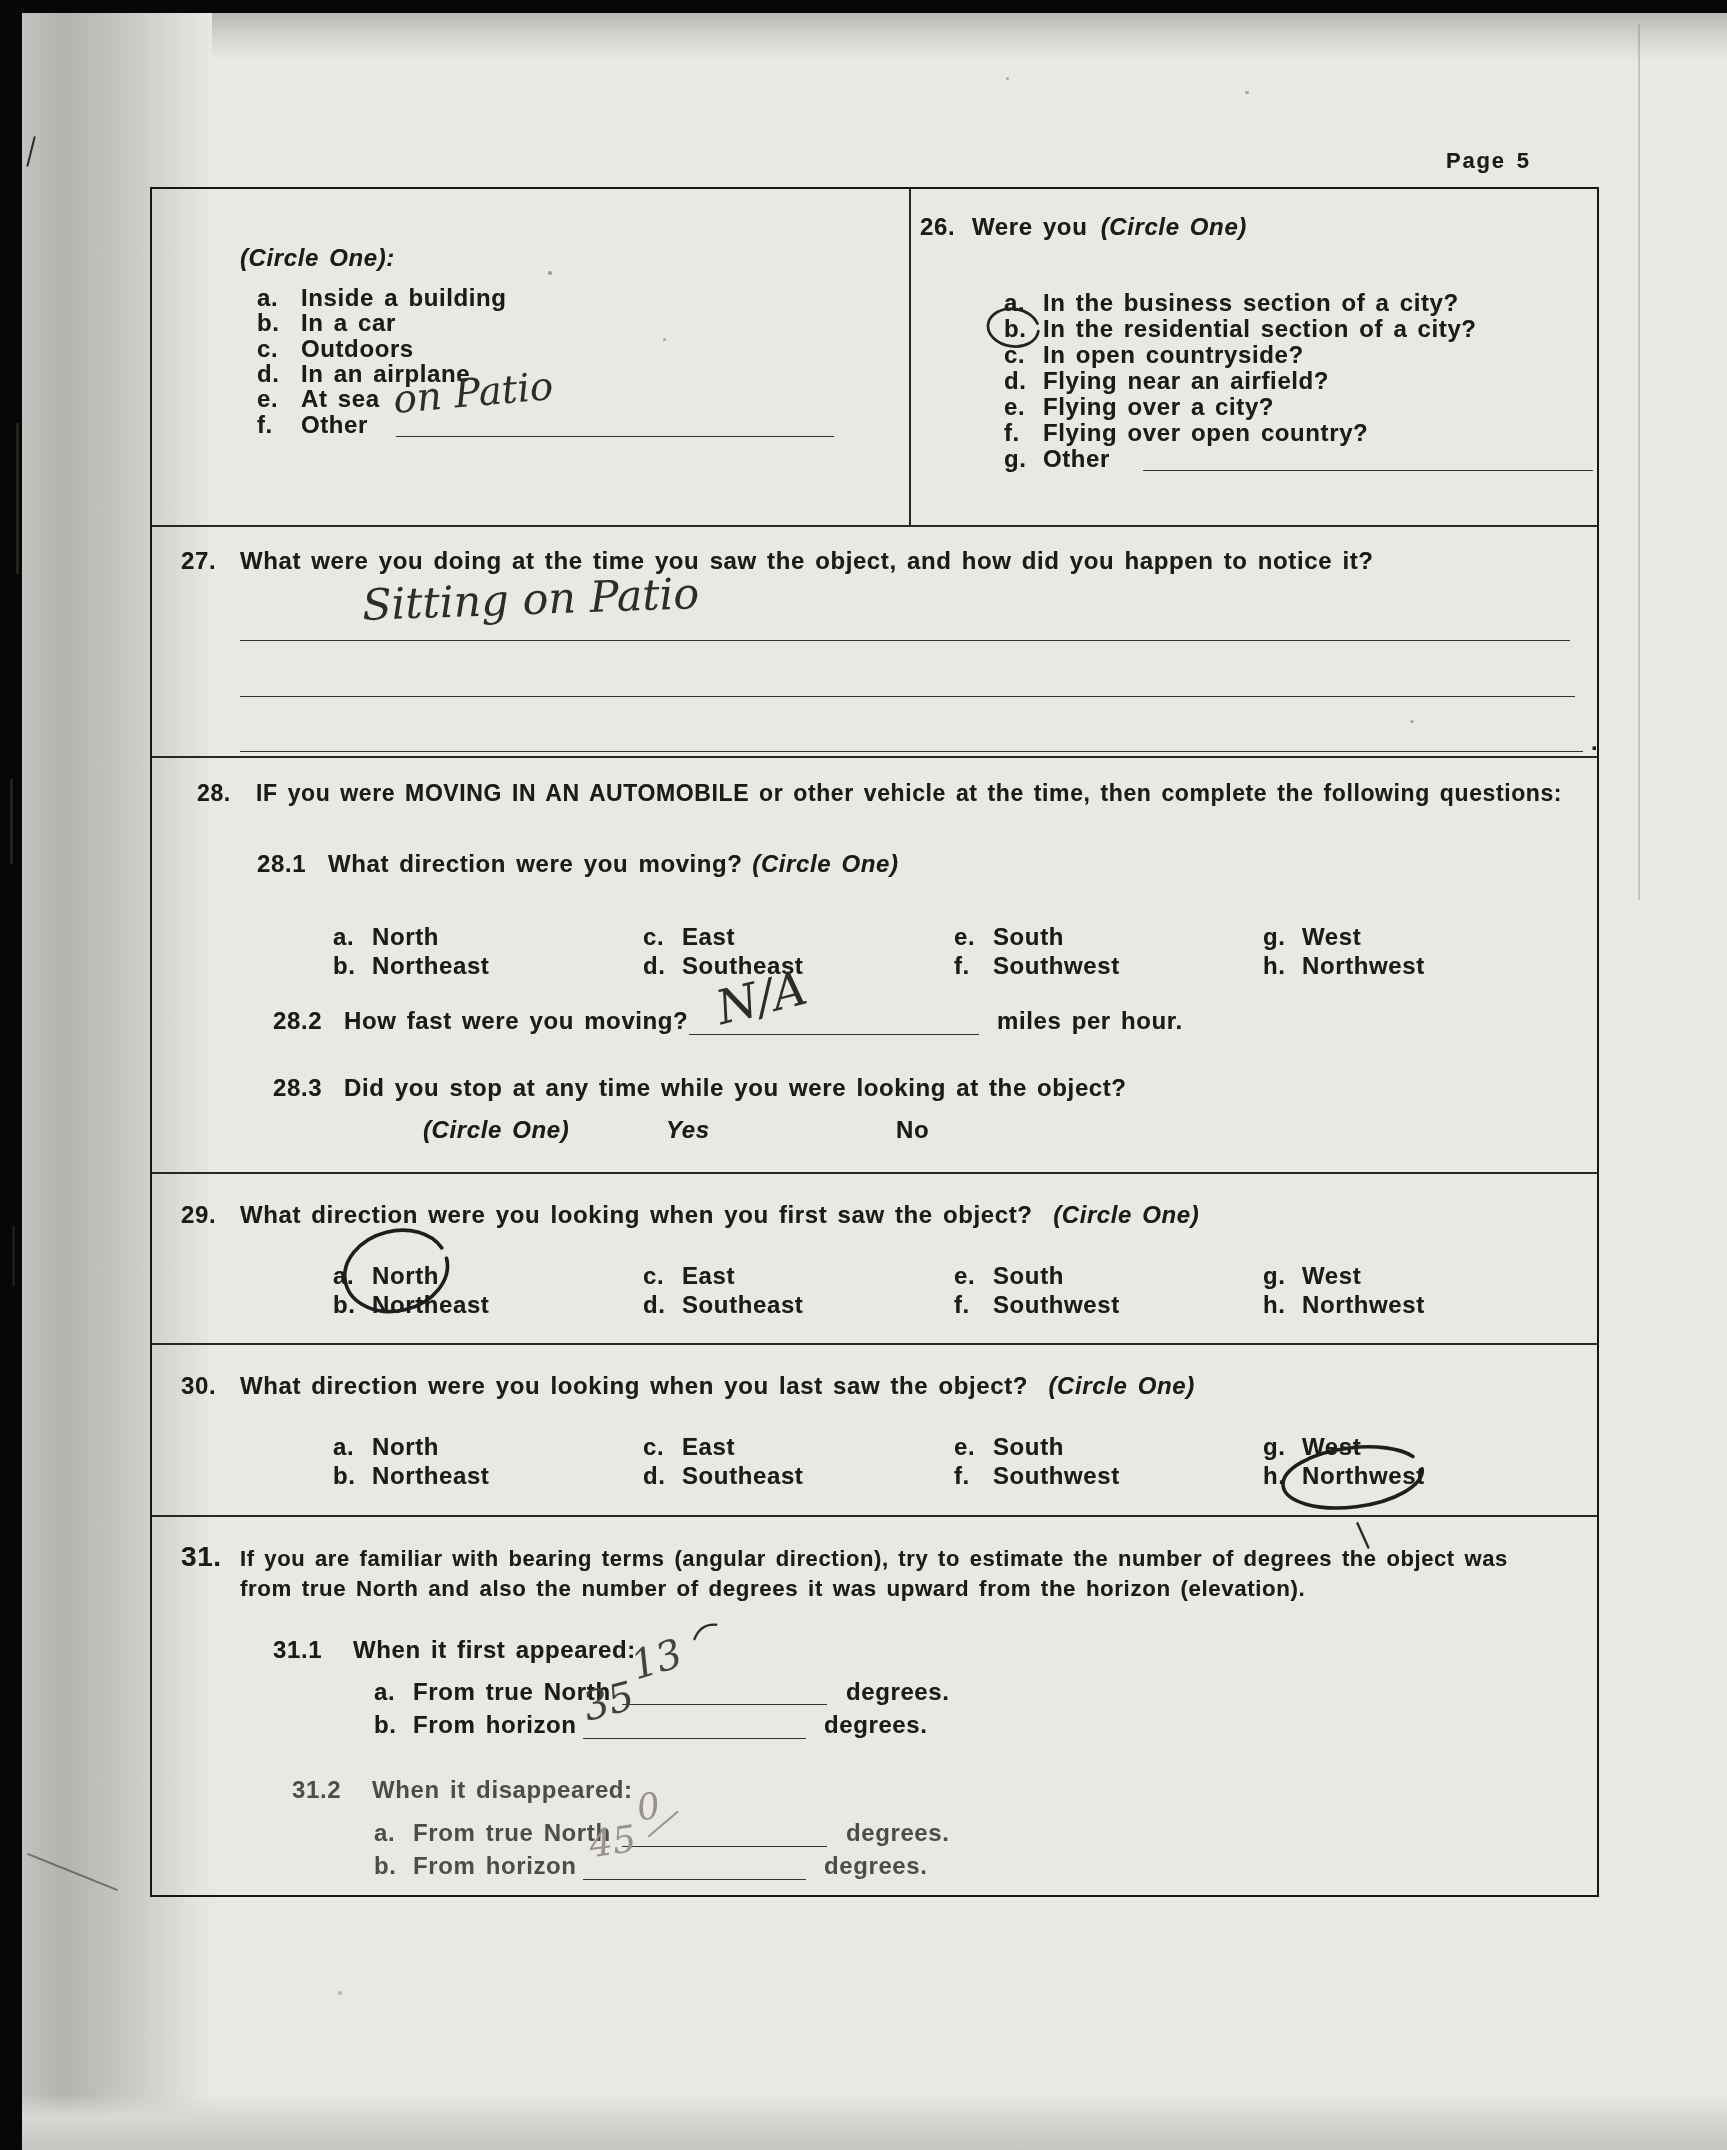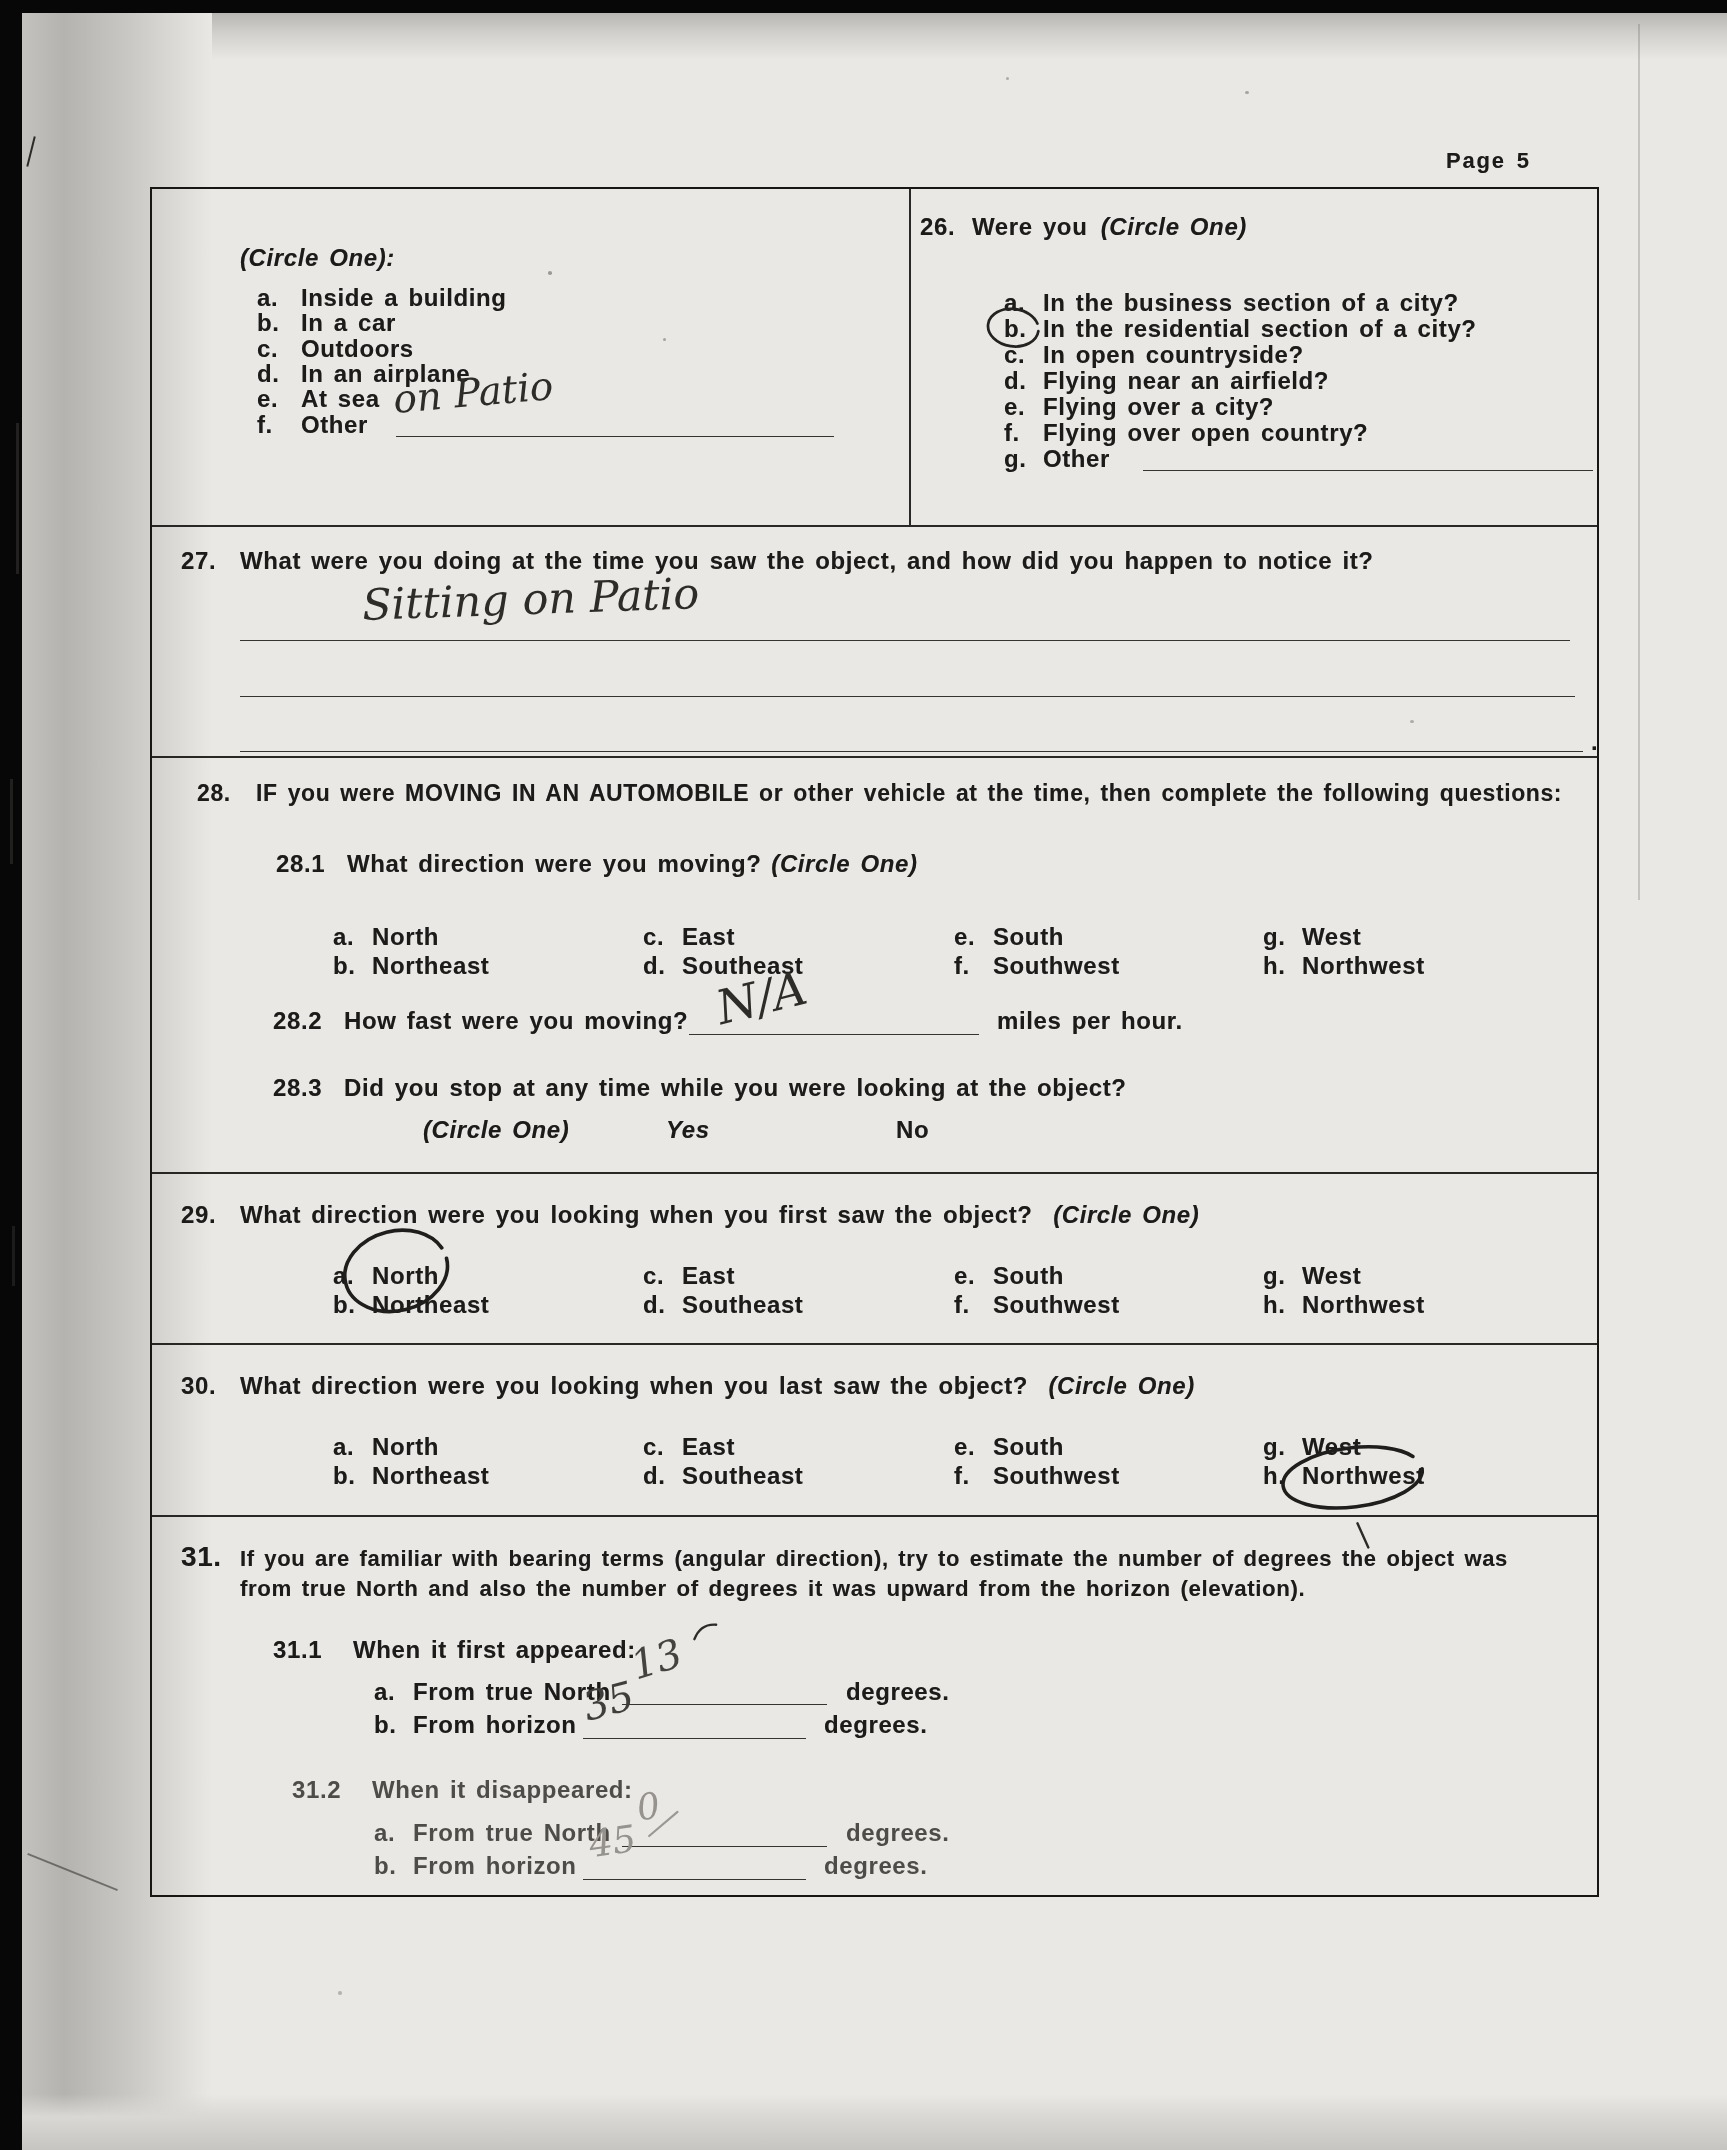--- a/index.html
+++ b/index.html
@@ -97,21 +97,21 @@
   </div>
   <div class="hl" style="left:240px;top:640px;width:1330px;"></div>
   <div class="hl" style="left:240px;top:696px;width:1335px;"></div>
   <div class="hl" style="left:240px;top:751px;width:1343px;"></div>
   <div class="t" style="left:1591px;top:728px;">.</div>
   <div class="hw" style="left:362px;top:574px;font-size:43px;transform:rotate(-2deg);">Sitting on Patio</div>
 
   <div class="t sm38" style="left:197px;top:780px;">
     <span class="num" style="width:59px;">28.</span><span>IF you were MOVING IN AN AUTOMOBILE or other vehicle at the time, then complete the following questions:</span>
   </div>
-  <div class="t" style="left:276px;top:850px;">
+  <div class="t" style="left:257px;top:850px;">
     <span class="num" style="width:71px;">28.1</span><span>What direction were you moving?</span><span class="it" style="margin-left:9.7px;">(Circle One)</span>
   </div>
 
   <div class="t" style="left:333px;top:923px;"><span class="ol">a.</span><span>North</span></div>
   <div class="t" style="left:333px;top:952px;"><span class="ol">b.</span><span>Northeast</span></div>
   <div class="t" style="left:643px;top:923px;"><span class="ol">c.</span><span>East</span></div>
   <div class="t" style="left:643px;top:952px;"><span class="ol">d.</span><span>Southeast</span></div>
   <div class="t" style="left:954px;top:923px;"><span class="ol">e.</span><span>South</span></div>
   <div class="t" style="left:954px;top:952px;"><span class="ol">f.</span><span>Southwest</span></div>
   <div class="t" style="left:1263px;top:923px;"><span class="ol">g.</span><span>West</span></div>

